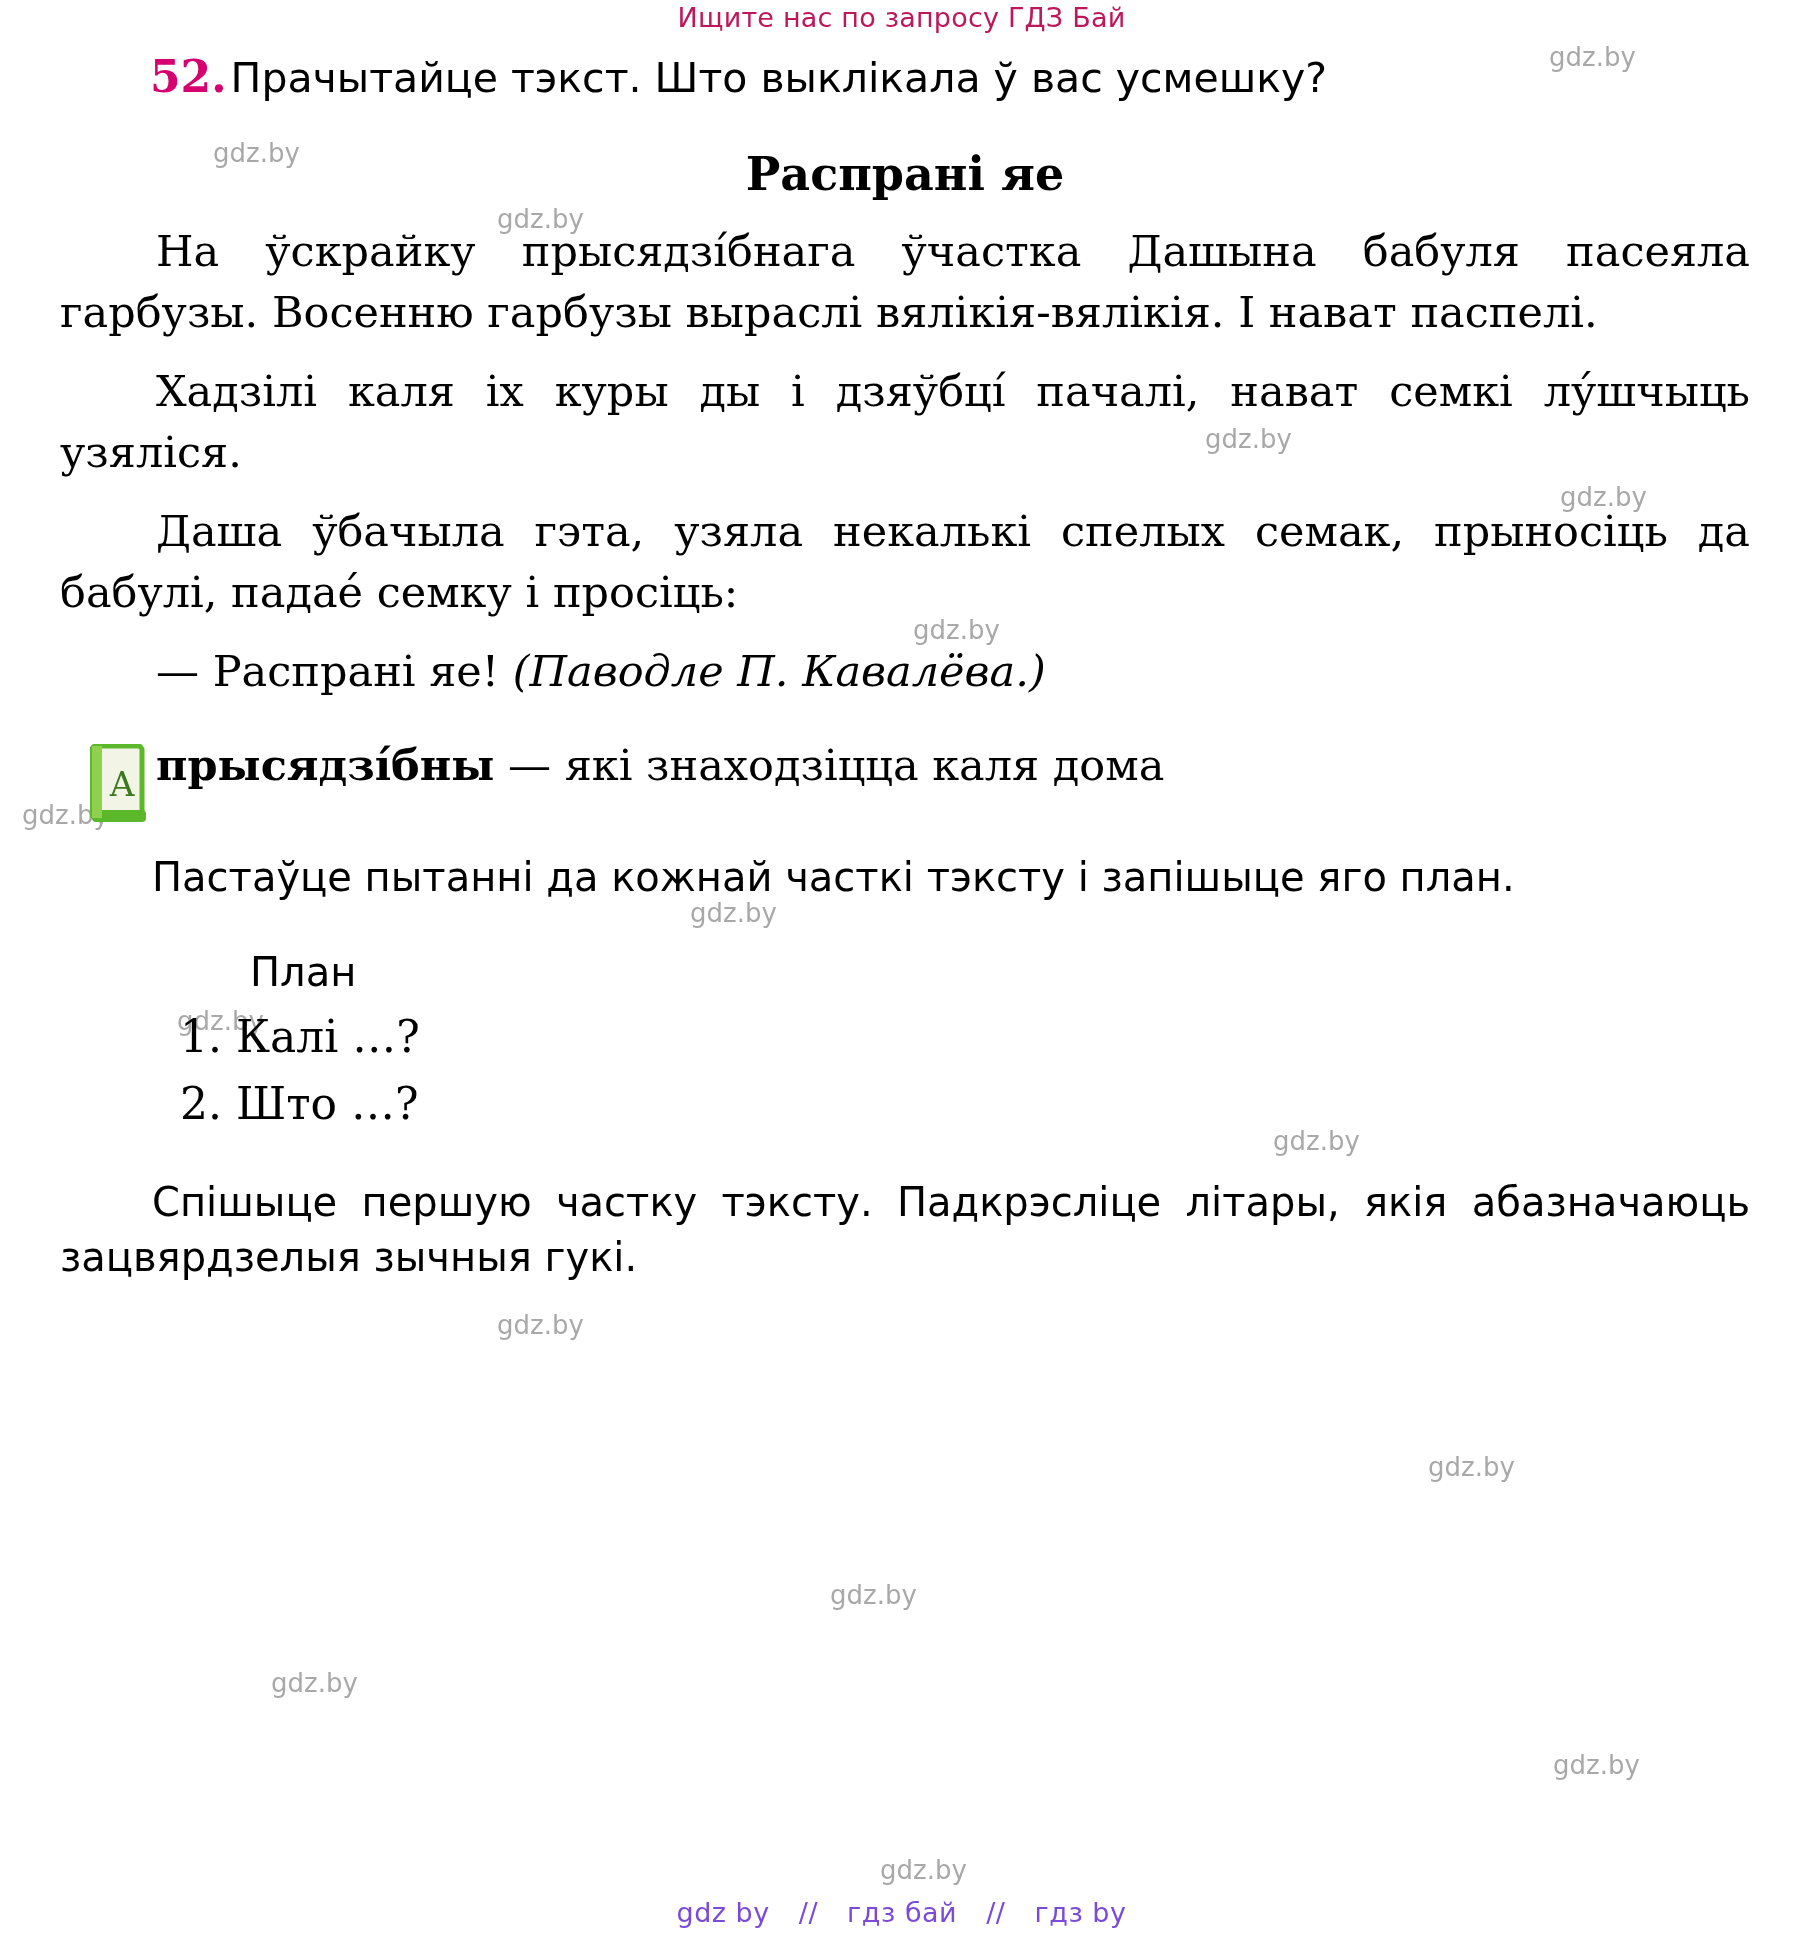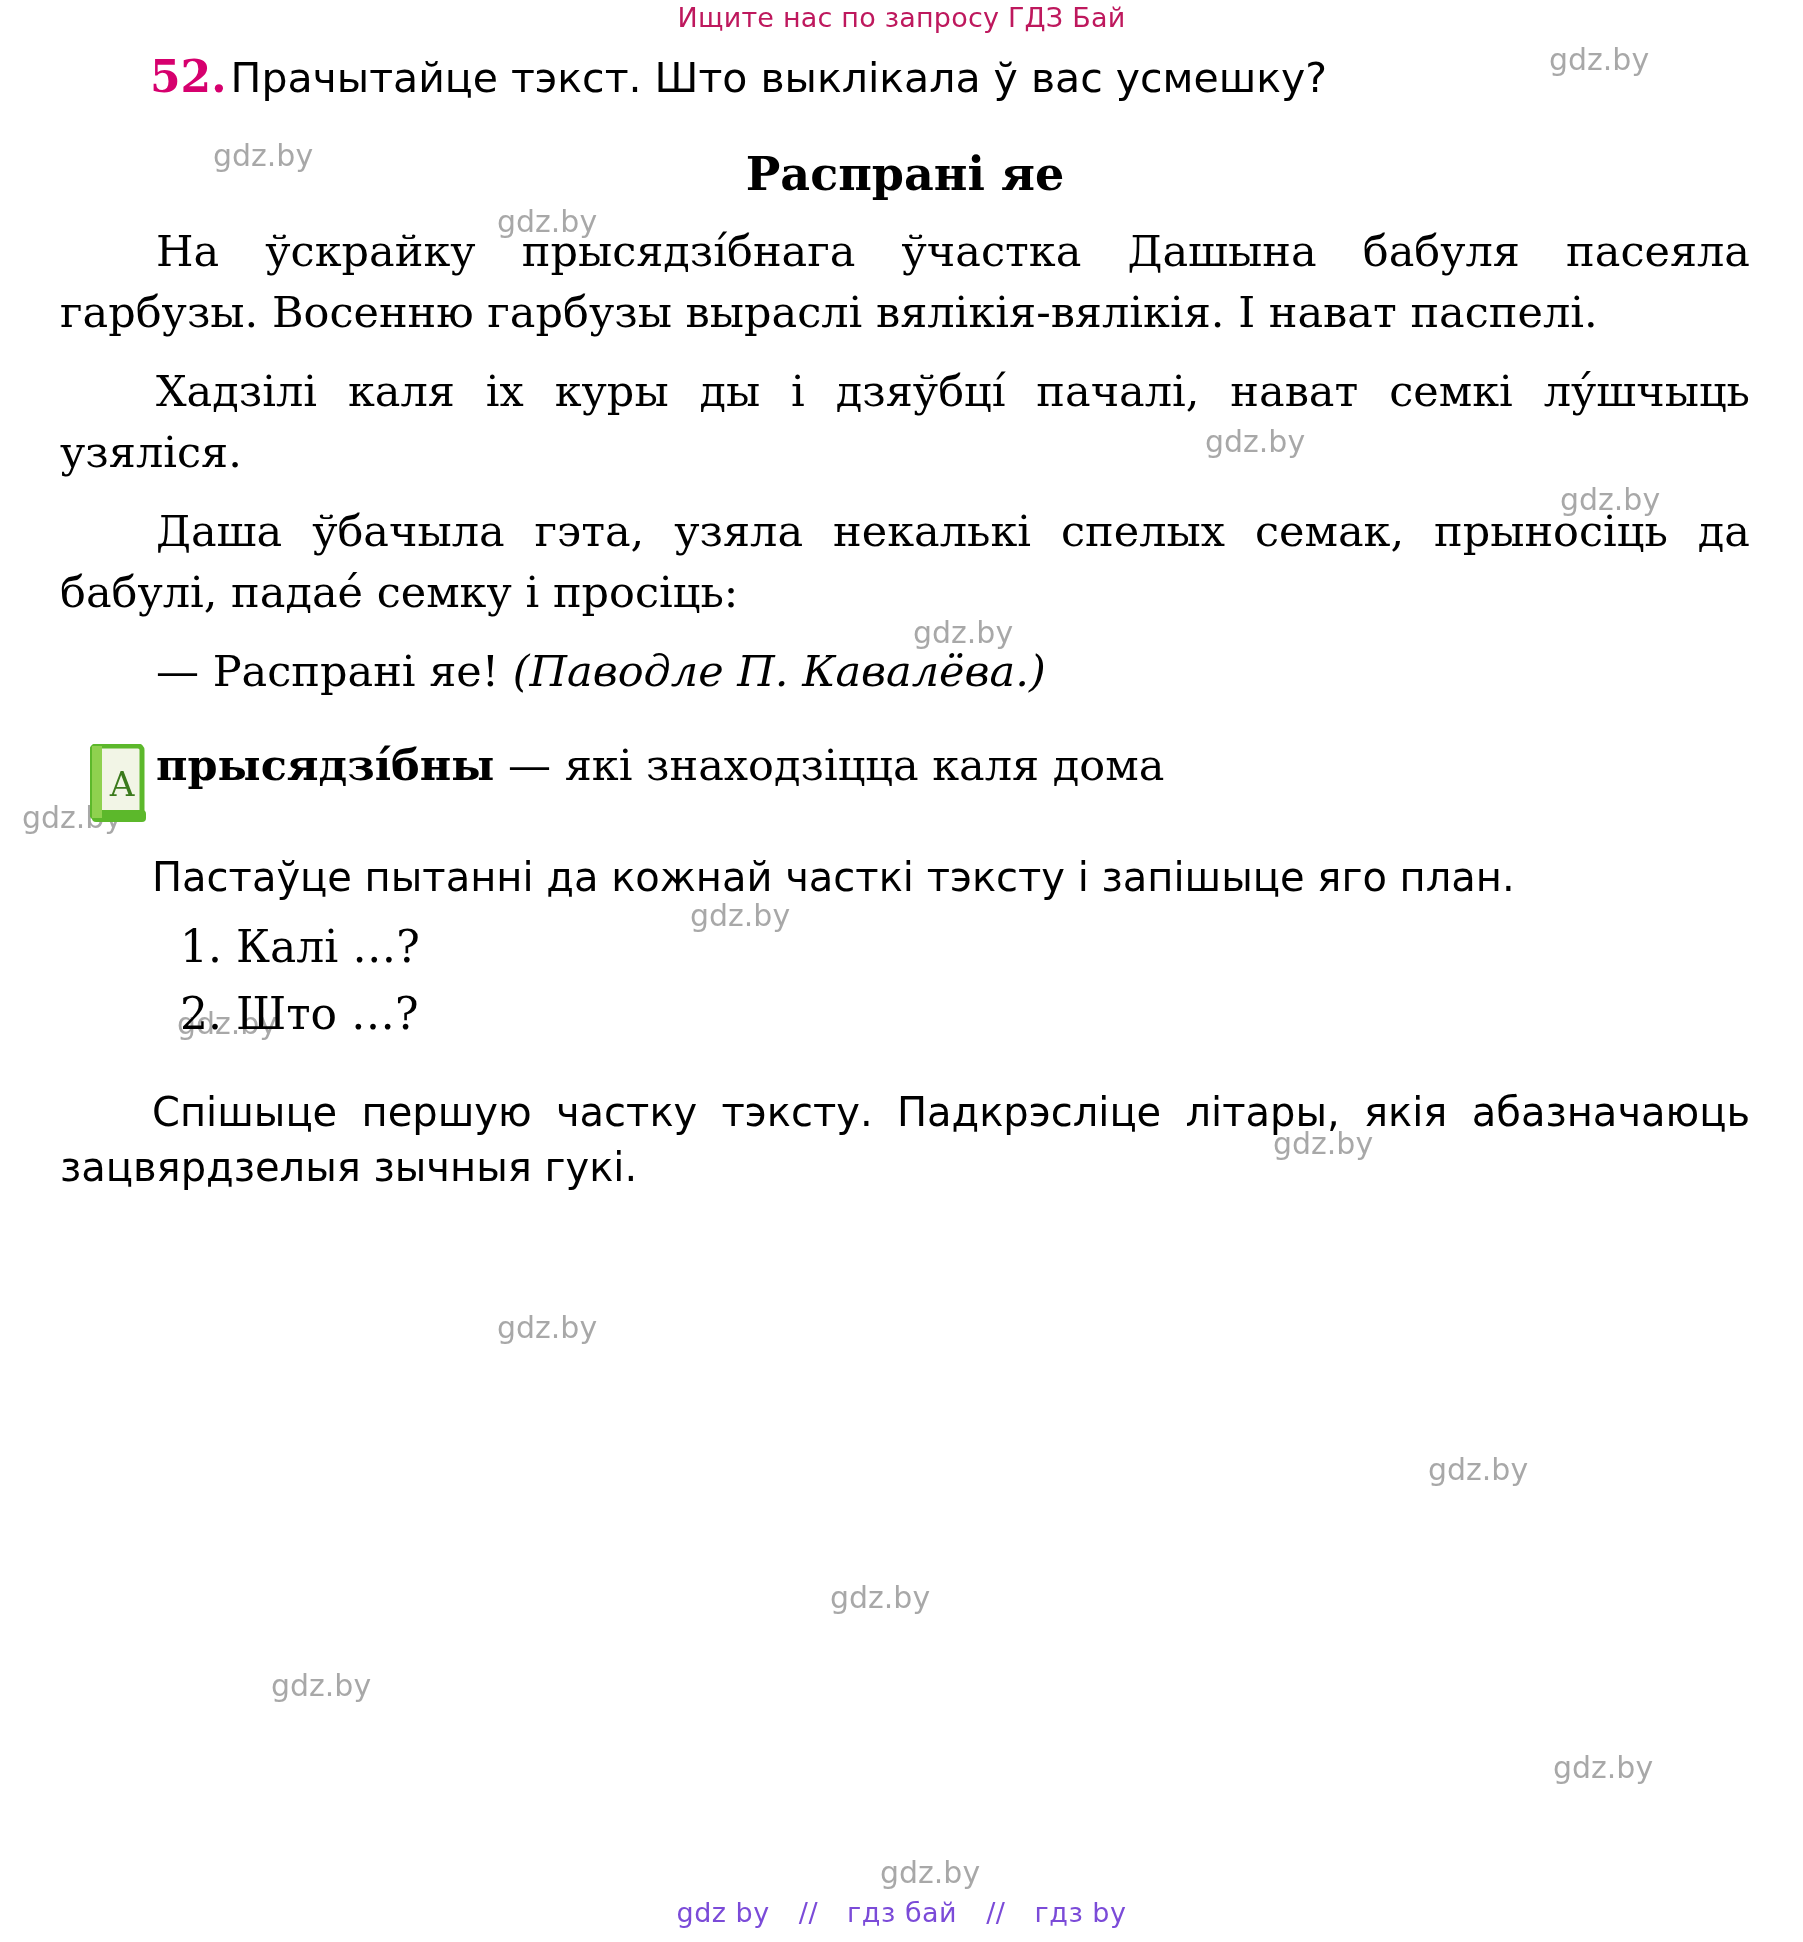--- a/index.html
+++ b/index.html
@@ -33,21 +33,21 @@
     color: #be185d;
     font-size: 27px;
     font-family: "DejaVu Sans", sans-serif;
     letter-spacing: 0.2px;
   }
 
   
   .wm {
     position: absolute;
     color: #9a9a9a;
-    font-size: 30px;
+    font-size: 26px;
     font-family: "DejaVu Sans", sans-serif;
     opacity: 0.85;
     white-space: nowrap;
     pointer-events: none;
   }
 
   
   .content {
     position: absolute;
     left: 60px;
@@ -197,20 +197,21 @@
       <div class="dict-text">
         <span class="dict-term">прысядзíбны</span>
         <span>—</span>
         <span class="dict-def">які знаходзіцца каля дома</span>
       </div>
     </div>
 
 
     <div class="sans-par"><span class="indent"></span><span>Пастаўце пытанні да кожнай часткі тэксту і запішыце яго план.</span></div>
 
+    <div class="plan-head">План</div>
     <div class="plan-item">1. Калі …?</div>
     <div class="plan-item">2. Што …?</div>
 
     <div class="sans-par" style="margin-top:46px;"><span class="indent"></span><span>Спішыце першую частку тэксту. Падкрэсліце літары, якія абазначаюць зацвярдзелыя зычныя гукі.</span></div>
 
   </div>
 
   <div class="footer">
     <span>gdz by</span>
     <span>//</span>

